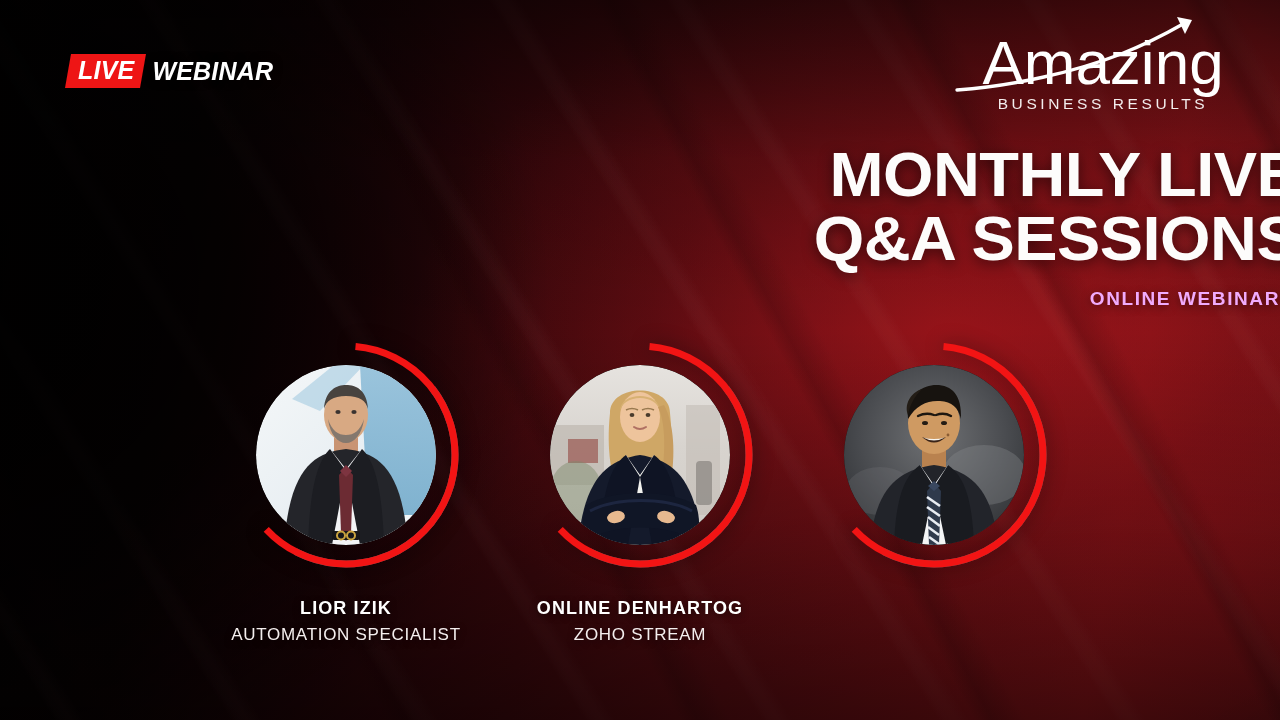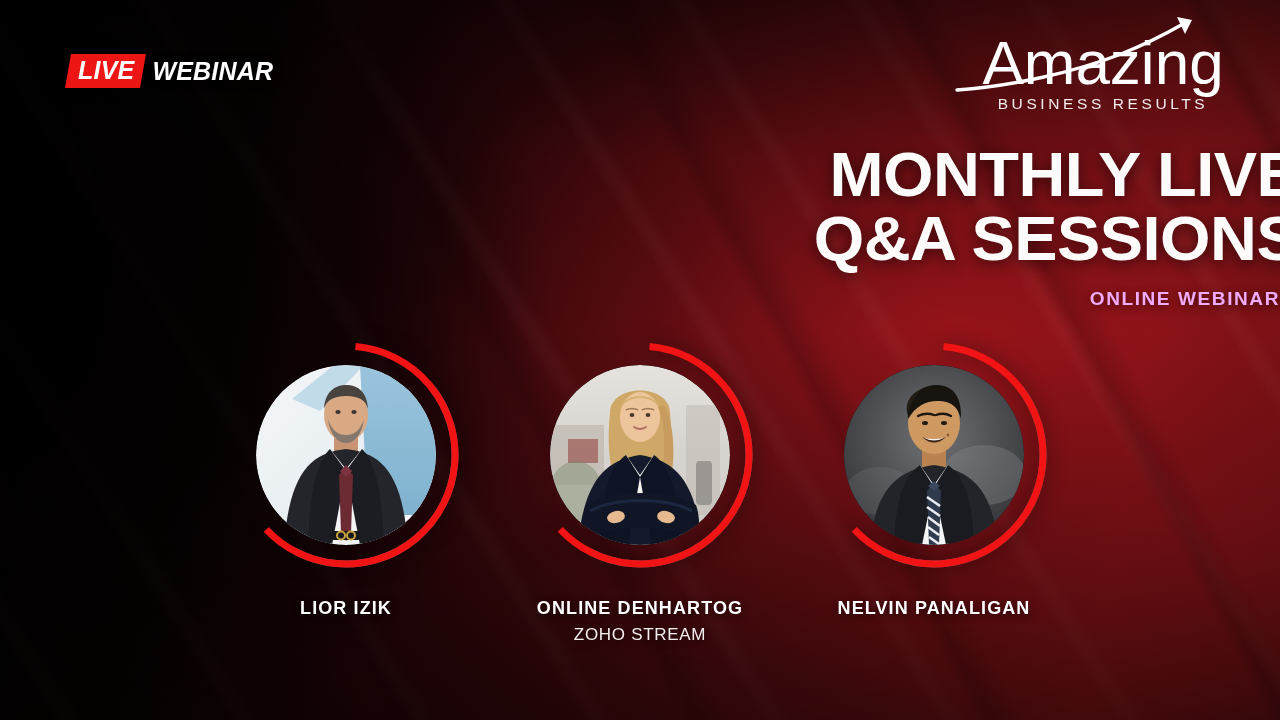--- a/index.html
+++ b/index.html
@@ -284,20 +284,21 @@
               <path d="M90 100 L96 106 L90 112 L84 106 Z" fill="#7d3440"></path>
 
               <rect x="76" y="166" width="28" height="9" rx="2" fill="#16171b"></rect>
               <circle cx="85" cy="170.5" r="4" fill="none" stroke="#c9a33f" stroke-width="2"></circle>
               <circle cx="95" cy="170.5" r="4" fill="none" stroke="#c9a33f" stroke-width="2"></circle>
             </g>
           </svg>
         </div>
       </div>
       <div class="speaker-name">LIOR IZIK</div>
+      <div class="speaker-role">AUTOMATION SPECIALIST</div>
     </div>
 
     <div class="speaker">
       <div class="avatar-wrap">
         <svg class="avatar-ring" viewBox="0 0 226 226">
           <circle cx="113" cy="113" r="109" fill="none" stroke="#5c5f63" stroke-width="7" stroke-dasharray="295 390" stroke-dashoffset="-90" transform="rotate(-85 113 113)"></circle>
           <circle cx="113" cy="113" r="109" fill="none" stroke="#f21414" stroke-width="7" stroke-dasharray="422 263" stroke-dashoffset="0" transform="rotate(-85 113 113)"></circle>
         </svg>
         <div class="avatar-photo">
           <svg viewBox="0 0 180 180">
@@ -404,17 +405,16 @@
                   <path d="M83 142 l13 9"></path>
                   <path d="M84 152 l12 9"></path>
                 <path d="M84 162 l11 8"></path>
                   <path d="M85 172 l10 7"></path>
               </g>
               <path d="M90 116 L96 121 L90 126 L84 121 Z" fill="#3a4860"></path>
             </g>
           </svg>
         </div>
       </div>
-      <div class="speaker-name">NELVIN PANALIGAN</div>
     </div>
 
   </div>
 </div>
 
 </body></html>

